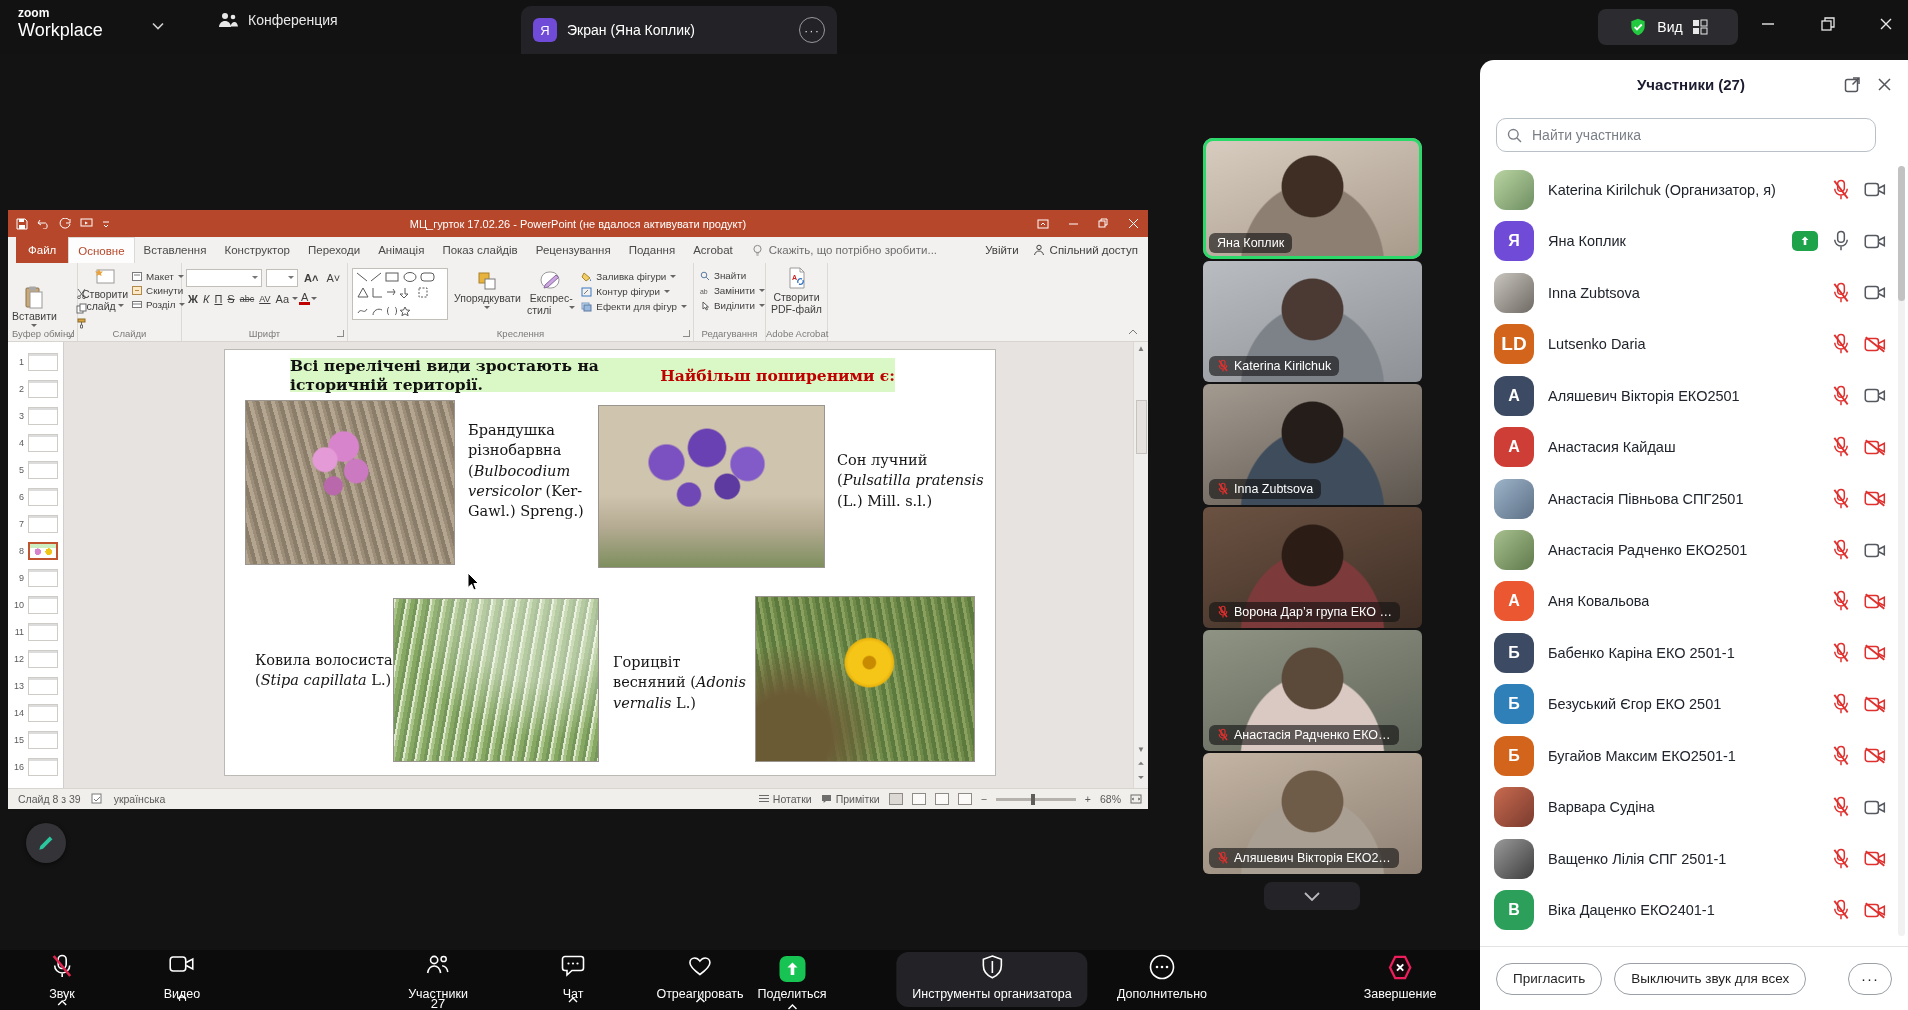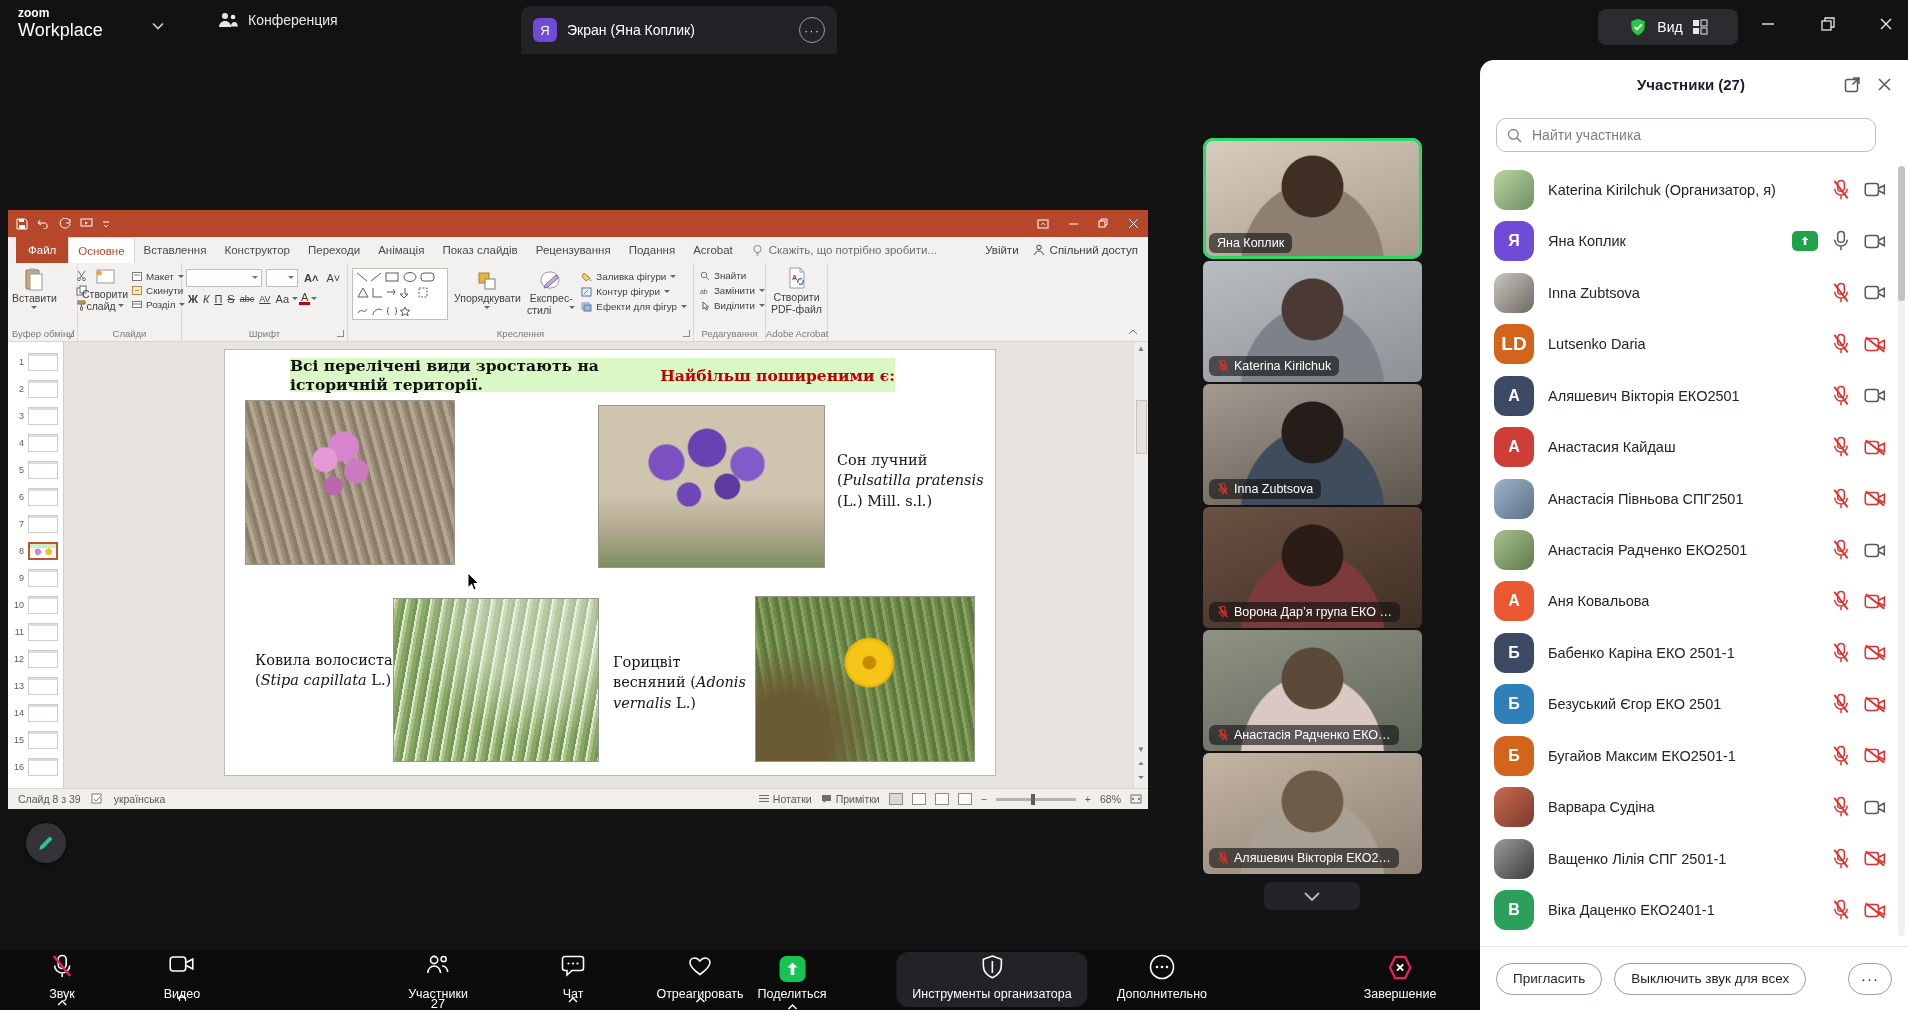--- a/index.html
+++ b/index.html
@@ -254,20 +254,21 @@
                 <rect x="1" y="1" width="11" height="7" fill="none" stroke="#fff"></rect>
                 <path d="M5 3.5v3l3-1.5z" fill="#fff"></path>
               </svg>
             </span>
           <span>
               <svg width="8" height="8" viewBox="0 0 8 8">
                 <path d="M1 2h6M2 5l2 2 2-2" stroke="#fff" fill="none"></path>
               </svg>
             </span>
         </div>
+        <div class="ppt-wtitle">МЦ_гурток 17.02.26 - PowerPoint (не вдалося активувати продукт)</div>
         <div class="ppt-winbtns">
           <span class="ppt-winbtn">
               <svg width="12" height="12" viewBox="0 0 12 12">
                 <rect x="1" y="2" width="10" height="8" fill="none" stroke="#fff"></rect>
                 <path d="M4 7l2-2 2 2" fill="none" stroke="#fff"></path>
               </svg>
             </span>
           <span class="ppt-winbtn">
               <svg width="11" height="11" viewBox="0 0 11 11">
                 <line x1="1" y1="6" x2="10" y2="6" stroke="#fff"></line>
@@ -316,21 +317,21 @@
                 <circle cx="6" cy="3.4" r="2.2" fill="none" stroke="#444"></circle>
                 <path d="M1.5 11c.6-2.6 2.4-4 4.5-4s3.9 1.4 4.5 4" fill="none" stroke="#444"></path>
               </svg>
             <span>Спільний доступ</span>
           </span>
         </div>
       </div>
 
       <div class="ppt-ribbon">
         <div class="rgroup" style="width:70px;">
-          <div style="display:flex;padding:5px 2px 0 4px;gap:19px;">
+          <div style="display:flex;padding:23px 2px 0 4px;gap:19px;">
             <div class="bigbtn">
               <svg width="20" height="24" viewBox="0 0 20 24">
                   <rect x="2" y="2" width="13" height="19" rx="1" fill="#c9a87a" stroke="#8a744f"></rect>
                   <rect x="5" y="0.5" width="7" height="4" rx="1" fill="#a8a8a8"></rect>
                   <rect x="6" y="6" width="12" height="16" fill="#fff" stroke="#9a9a9a"></rect>
                 </svg>
               <span>Вставити</span>
               <span class="caret"></span>
             </div>
             <div style="display:flex;flex-direction:column;gap:4px;padding-top:2px;">
@@ -614,20 +615,23 @@
   </div>
           </div>
 
         <div class="canvas">
           <div class="slide">
             <div class="slide-title">
               <span>Всі перелічені види зростають на історичній території.</span>
                 <span class="red"> Найбільш поширеними є:</span>
             </div>
             <div class="simg img-crocus"></div>
+            <div class="scap" style="left:243px;top:70px;width:124px;">
+              <span>Брандушка різнобарвна (</span><span class="lat">Bulbocodium versicolor</span><span> (Ker-Gawl.) Spreng.)</span>
+            </div>
             <div class="simg img-pulsatilla"></div>
             <div class="scap" style="left:612px;top:100px;width:152px;">
               <span>Сон лучний (</span><span class="lat">Pulsatilla pratensis</span><span> (L.) Mill. s.l.)</span>
             </div>
             <div class="scap" style="left:30px;top:300px;width:148px;">
               <span>Ковила волосиста (</span><span class="lat">Stipa capillata</span><span> L.)</span>
             </div>
             <div class="simg img-stipa"></div>
             <div class="scap" style="left:388px;top:302px;width:138px;">
               <span>Горицвіт весняний (</span><span class="lat">Adonis vernalis</span><span> L.)</span>

